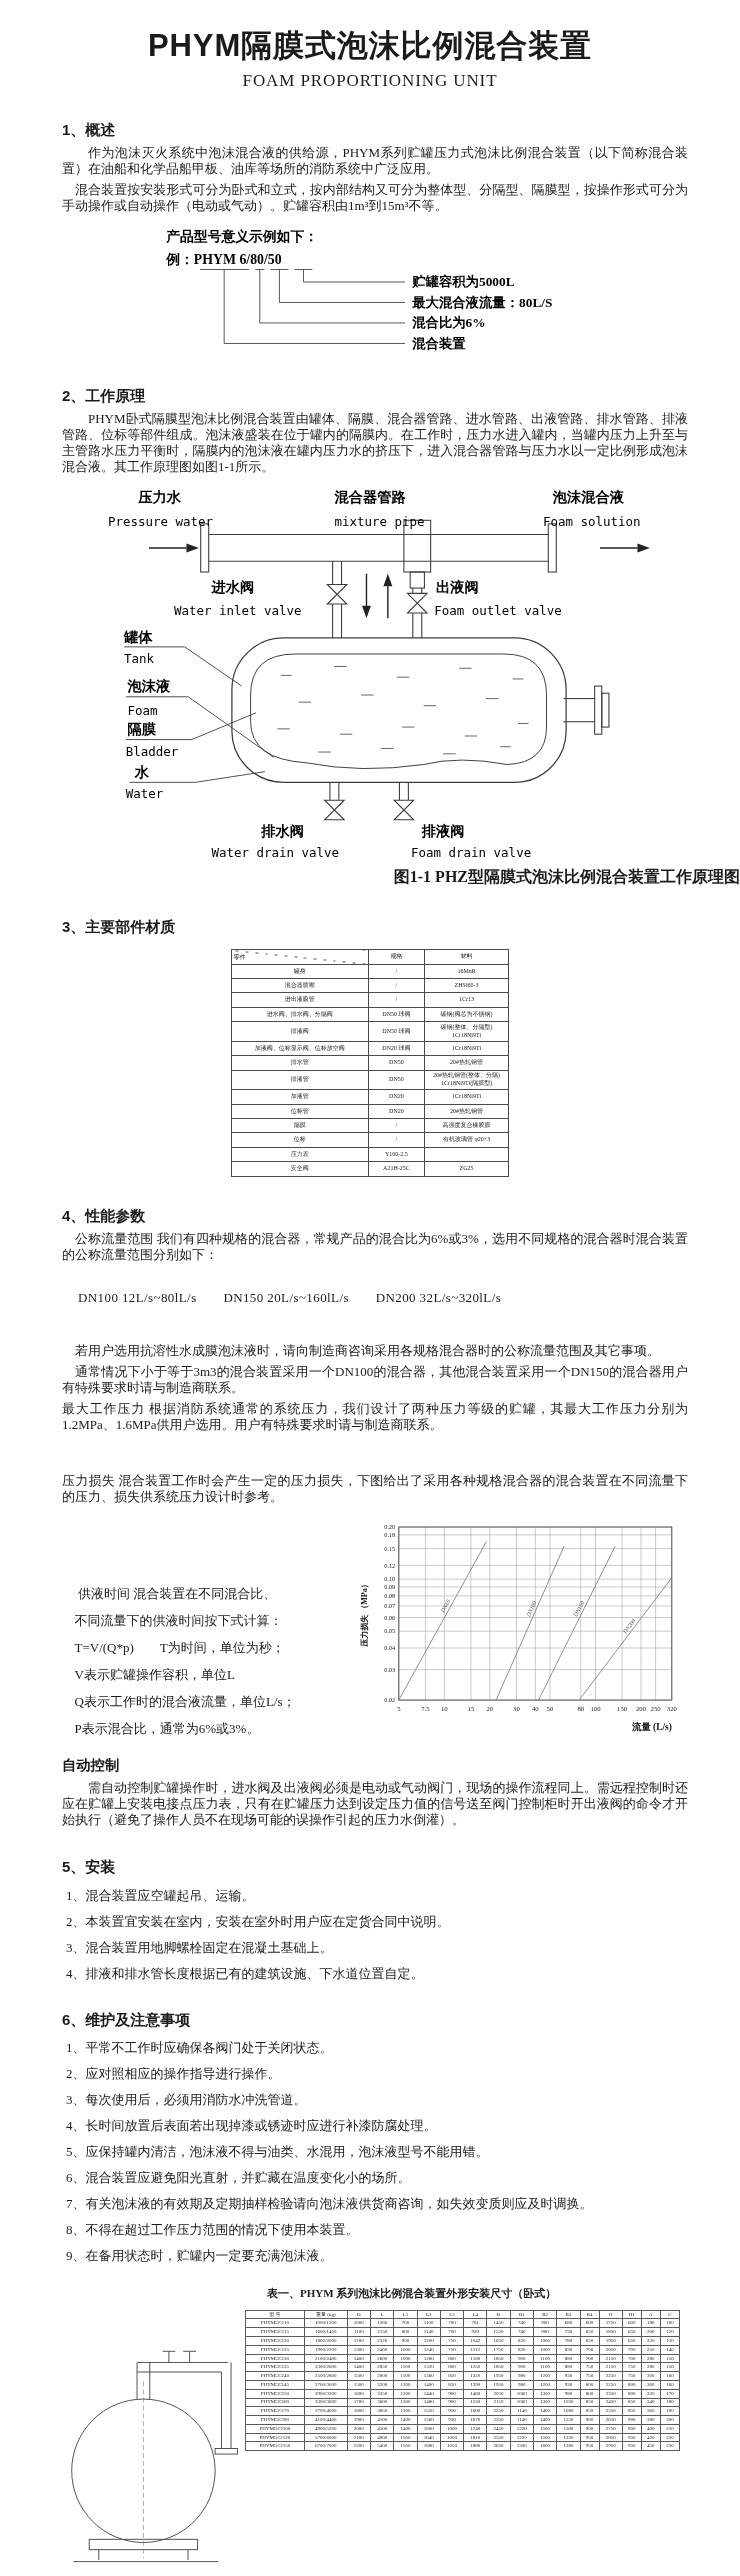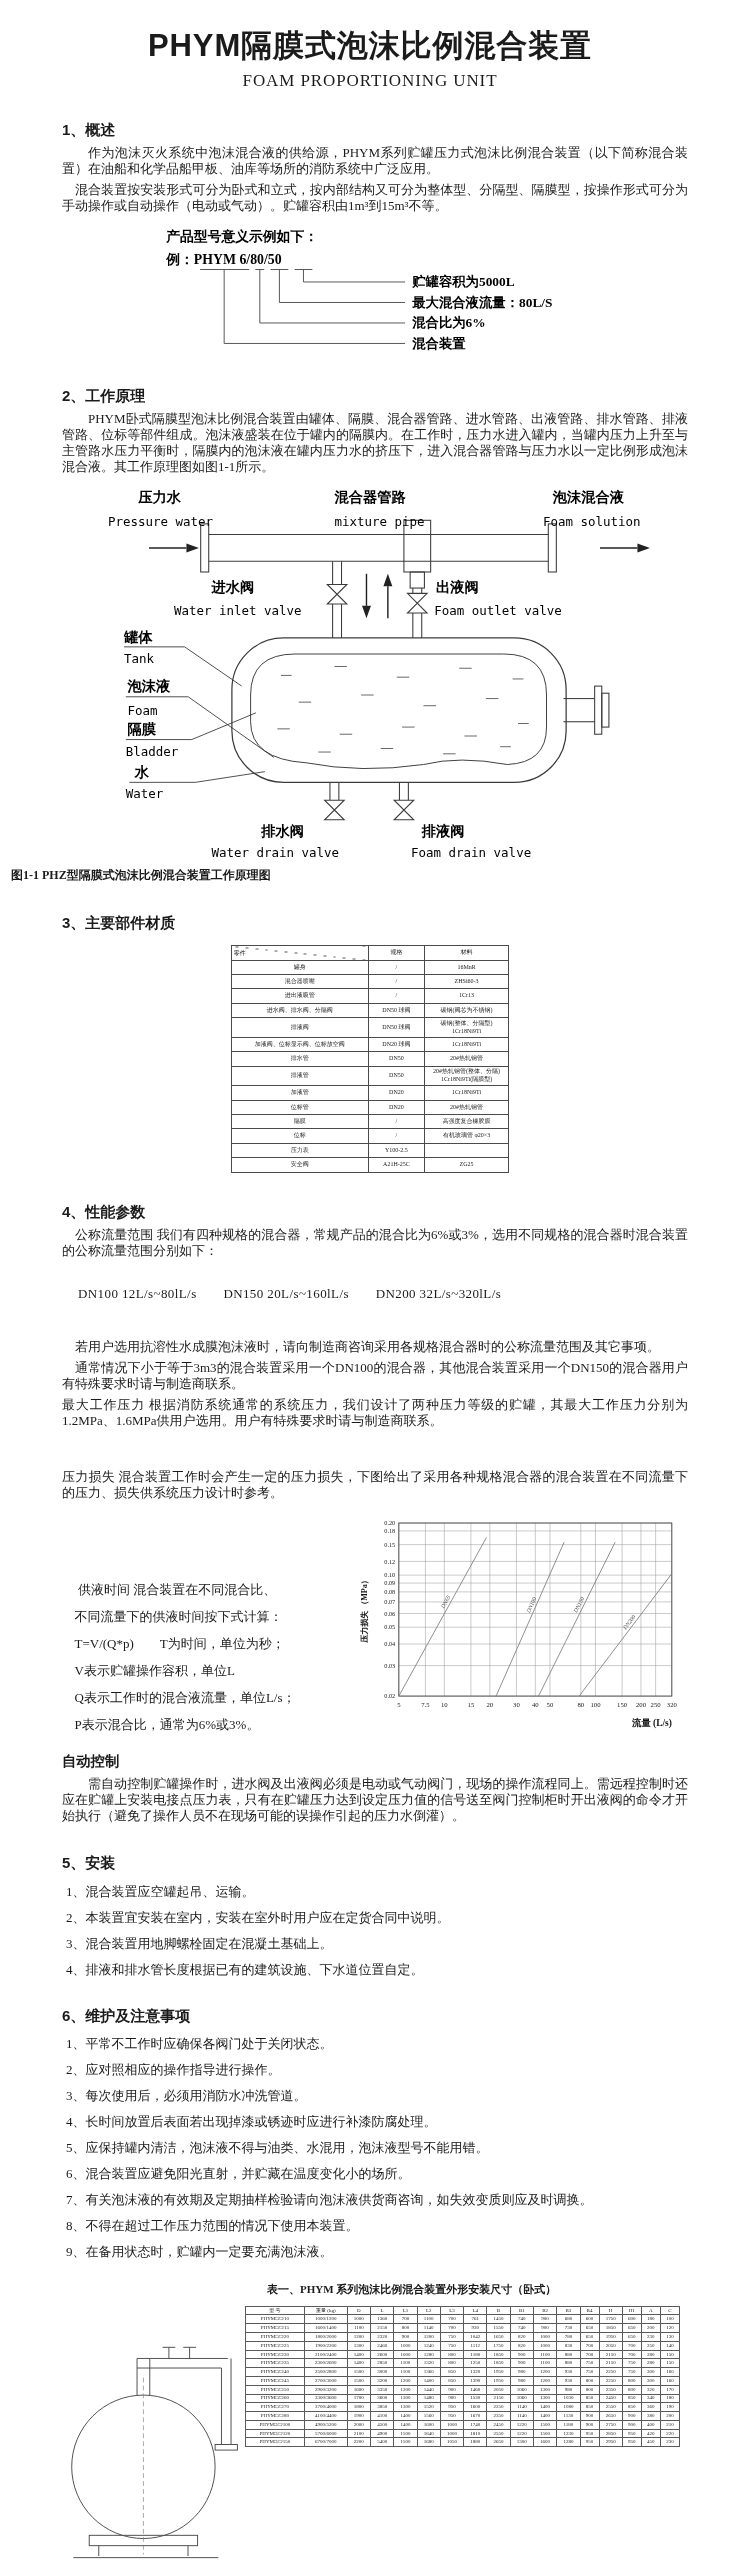--- a/index.html
+++ b/index.html
@@ -9,21 +9,21 @@
              font-weight:700;font-size:31px;letter-spacing:0.9px;}
   .doc-subtitle{text-align:center;font-family:"Liberation Serif",serif;font-size:17px;
                 letter-spacing:0.9px;margin-top:3.6px;}
   .sec-h{font-family:"Liberation Sans",sans-serif;font-weight:700;font-size:15px;
          margin:30px 0 5.3px 62px;}
   .para{margin:5.3px 52px 5.3px 62px;font-size:13px;line-height:16px;text-align:justify;}
   .ind2{text-indent:2em;} .ind1{text-indent:1em;}
   .flow-line{margin:26px 52px 36px 78px;font-size:13px;letter-spacing:0.4px;}
   .model-svg{display:block;margin:9px 0 0 111px;}
   .fig-wrap{margin:12.5px auto 0 auto;width:624px;text-align:right;}
-  .fig-caption{text-align:left;font-size:12px;font-weight:700;margin:1.8px 0 9px 0;padding-left:11px;}
+  .fig-caption{text-align:right;font-size:16px;font-weight:700;margin:1.8px 0 9px 0;padding-left:11px;}
   svg text{font-family:"Liberation Serif",serif;}
   .cnlbl{font-weight:700;}
   .enlbl{font-family:"DejaVu Sans Mono",monospace;}
   
   .mat-table{border-collapse:collapse;margin:12.5px auto 0 auto;width:278px;font-size:6px;}
   .mat-table th,.mat-table td{border:0.5px solid #4a4a4a;text-align:center;padding:1.8px 1.8px;
        line-height:1.25;font-weight:400;height:9.8px;}
   .mat-table th:first-child{width:132px;text-align:left;vertical-align:bottom;
        background:linear-gradient(to top right,transparent 49.5%,#5a5a5a 49.5%,#5a5a5a 50.5%,transparent 50.5%);}
   .mat-table th:nth-child(2),.mat-table col.c2{width:52px;}

